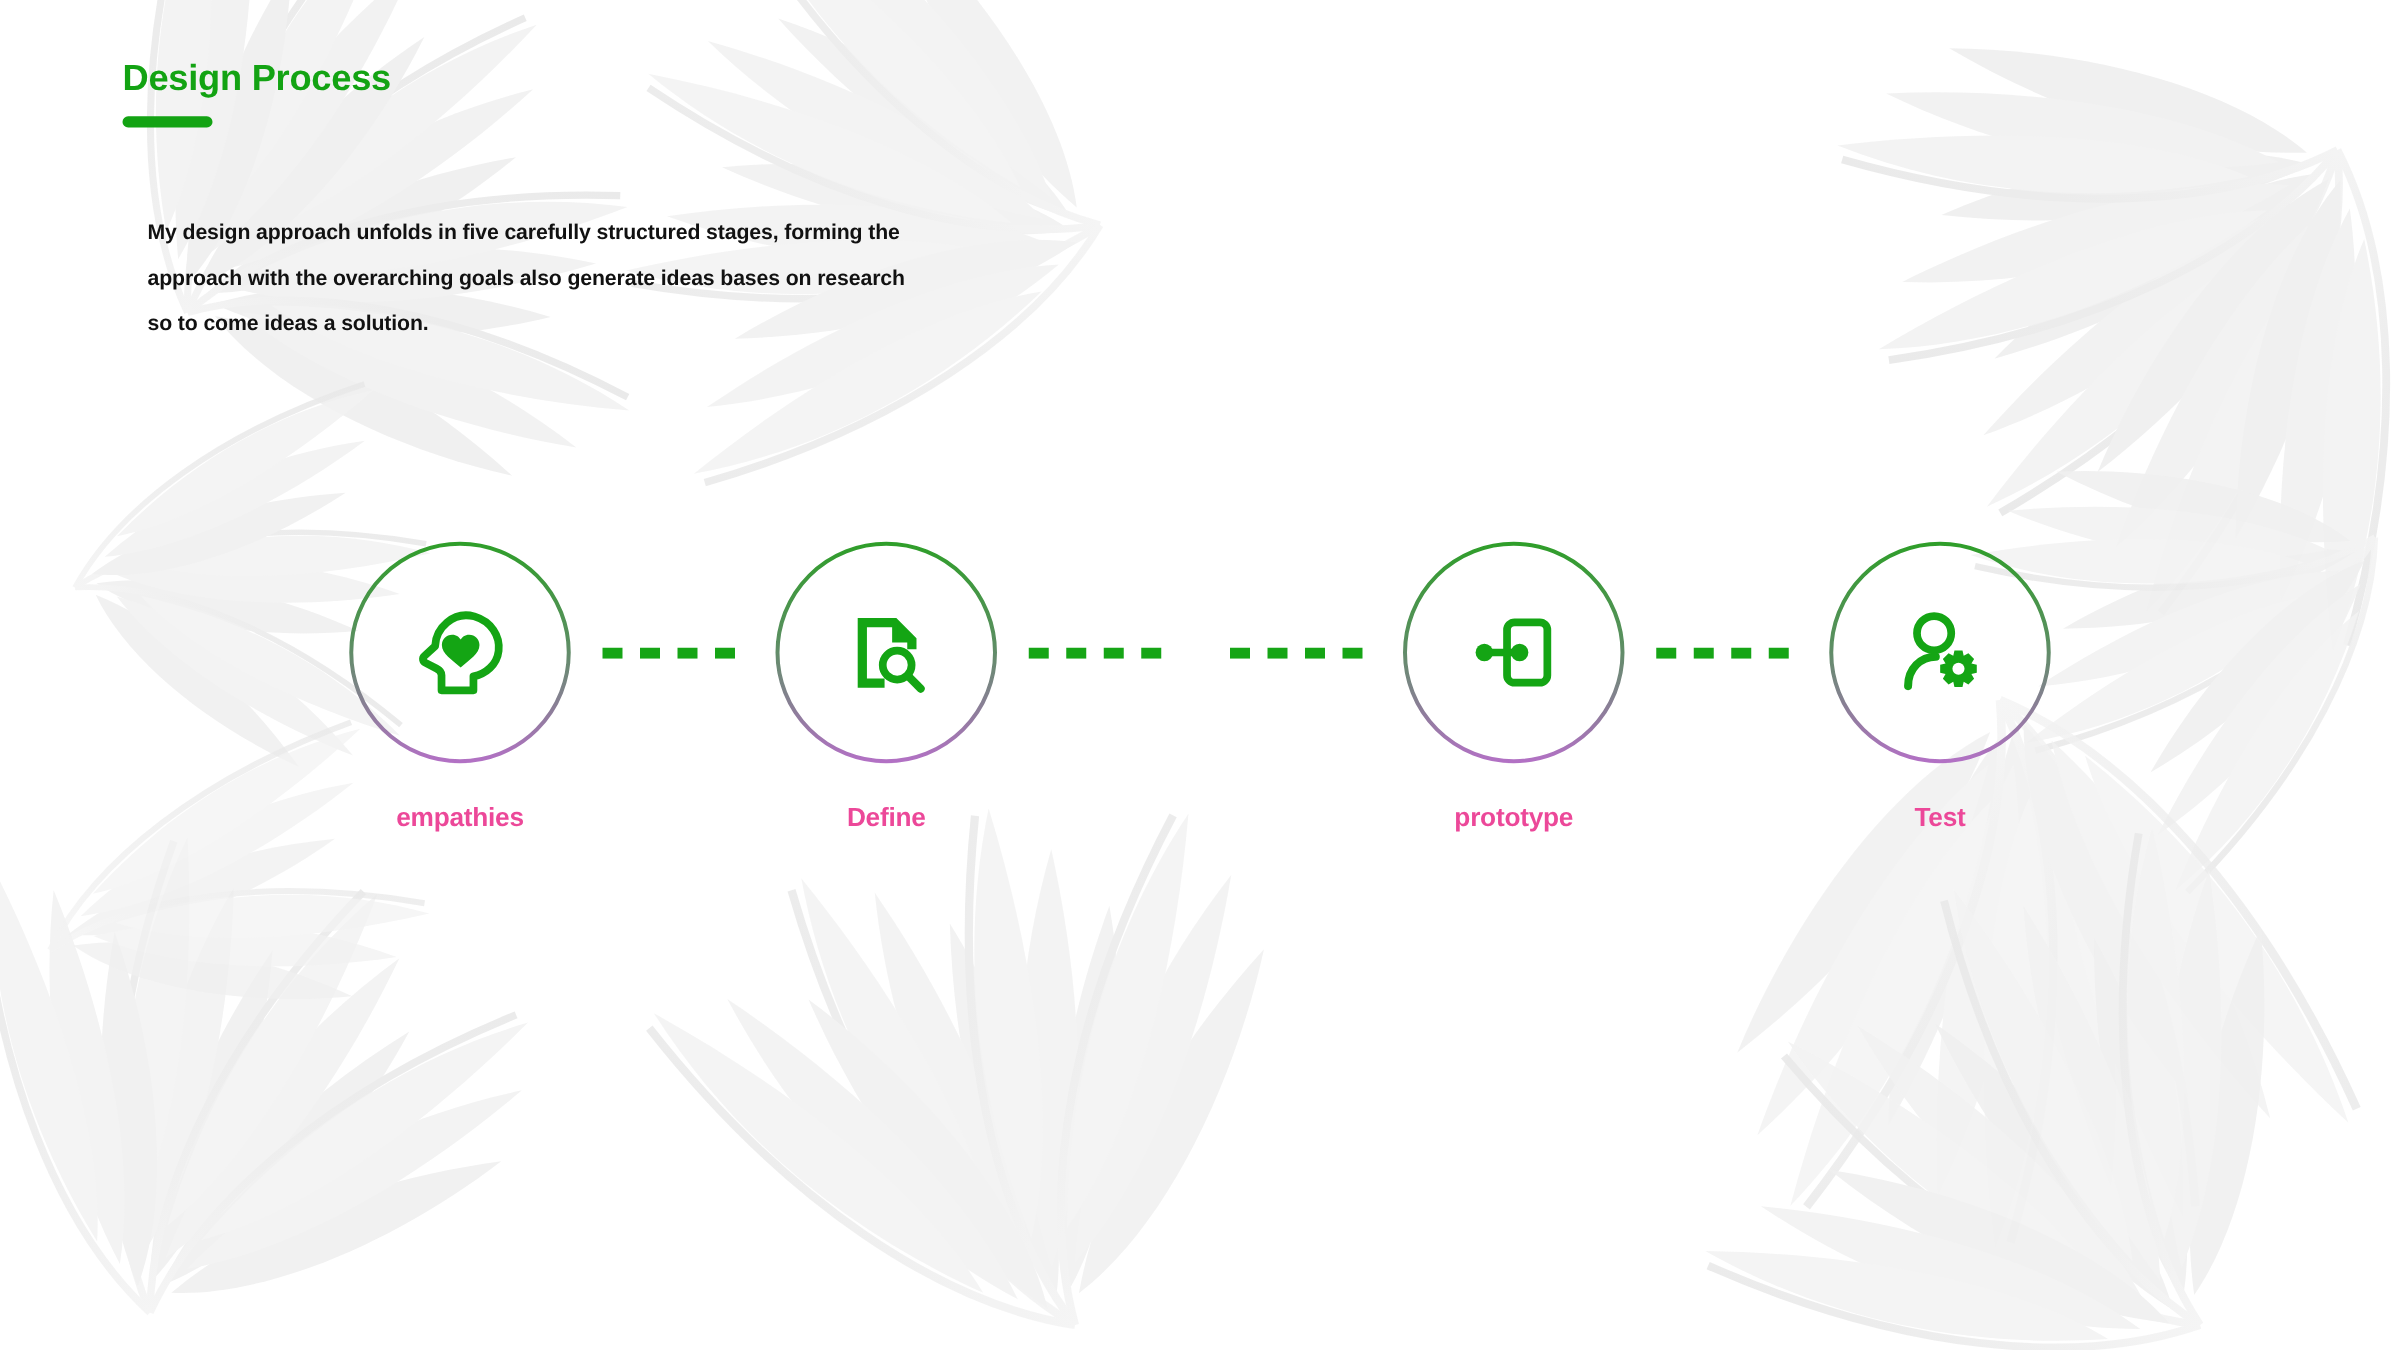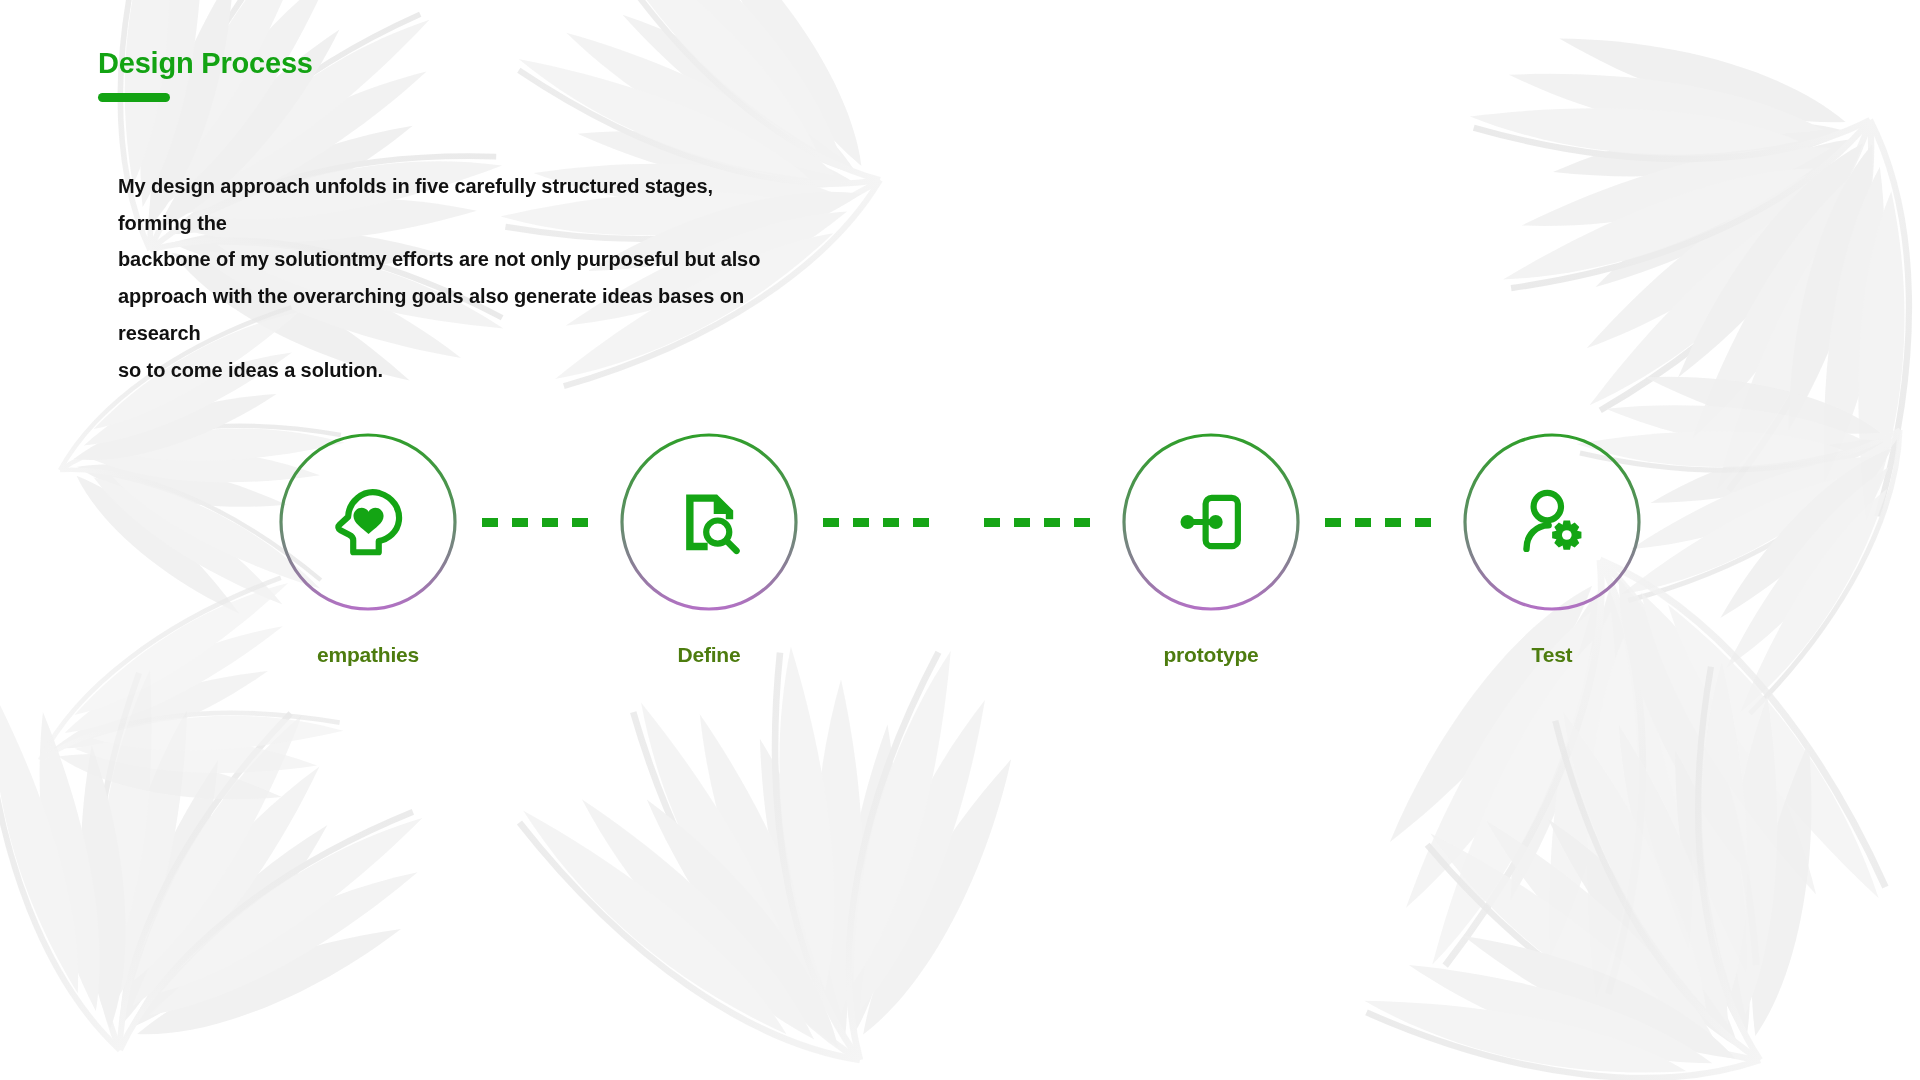--- a/index.html
+++ b/index.html
@@ -56,21 +56,21 @@
     border-radius: 6px;
     background: #13a313;
   }
 
   
   .intro-paragraph {
     position: absolute;
     left: 118px;
     top: 168px;
     width: 660px;
-    font-size: 20px;
+    font-size: 17px;
     font-weight: bold;
     color: #111111;
     line-height: 36.7px;
     letter-spacing: -0.1px;
   }
 
   
   .process-row {
     position: absolute;
     left: 0;
@@ -111,21 +111,21 @@
     position: relative;
     width: 86px;
     height: 86px;
     display: block;
   }
 
   .step-label {
     margin-top: 31px;
     font-size: 21px;
     font-weight: bold;
-    color: #4d7c0f;
+    color: #ec4899;
     letter-spacing: -0.2px;
     white-space: nowrap;
     text-align: center;
   }
 
   
   .step-connector {
     flex: 0 0 auto;
     width: 161px;
     height: 180px;
@@ -228,21 +228,20 @@
 
 <div id="page-root">
 
   <div class="header-block">
     <div class="page-title">Design Process</div>
     <div class="title-underline"></div>
   </div>
 
   <div class="intro-paragraph">
     <div>My design approach unfolds in five carefully structured stages, forming the</div>
-    <div>backbone of my  solutiontmy efforts are not only purposeful but also</div>
     <div>approach with the overarching goals also generate ideas bases on research</div>
     <div>so to come ideas a solution.</div>
   </div>
 
   <div class="process-row">
 
     <div class="process-step">
       <div class="step-circle">
         <svg class="ring" viewBox="0 0 180 180">
           <defs>

